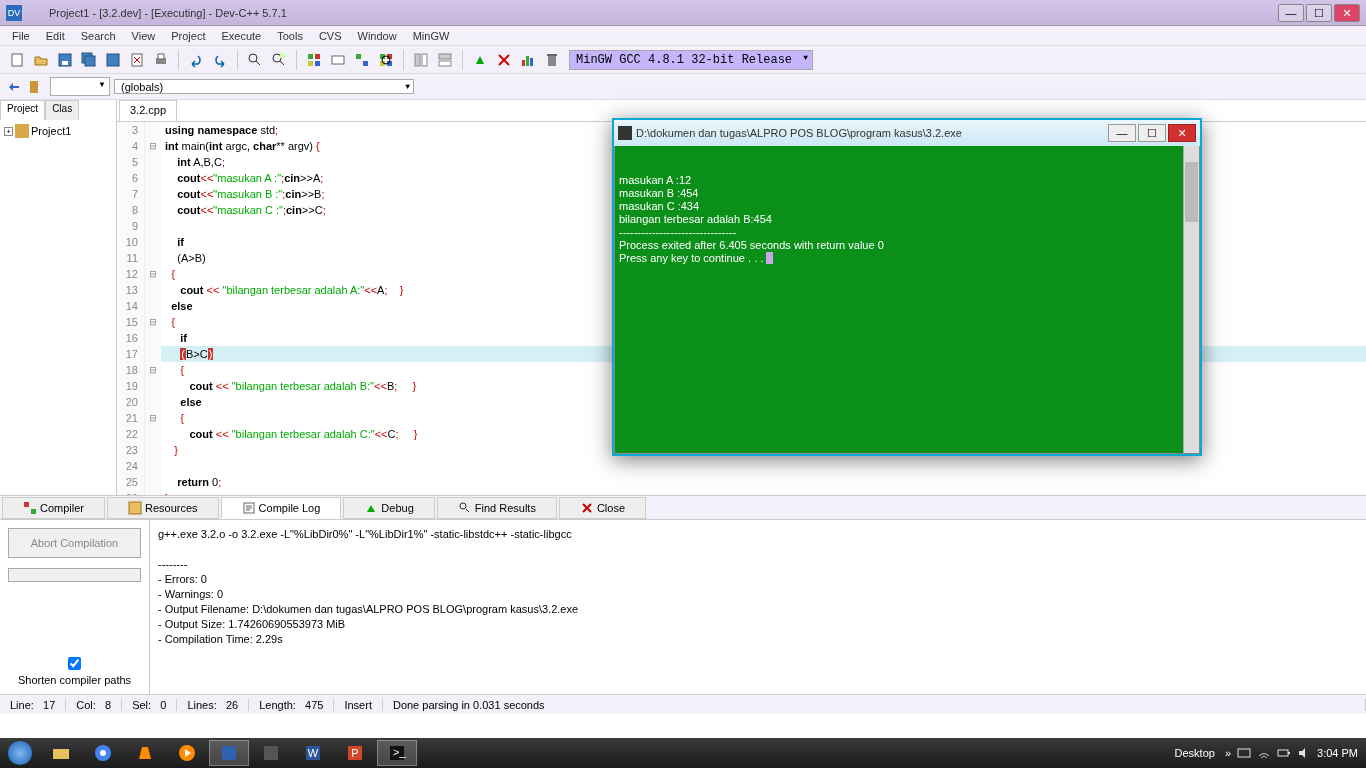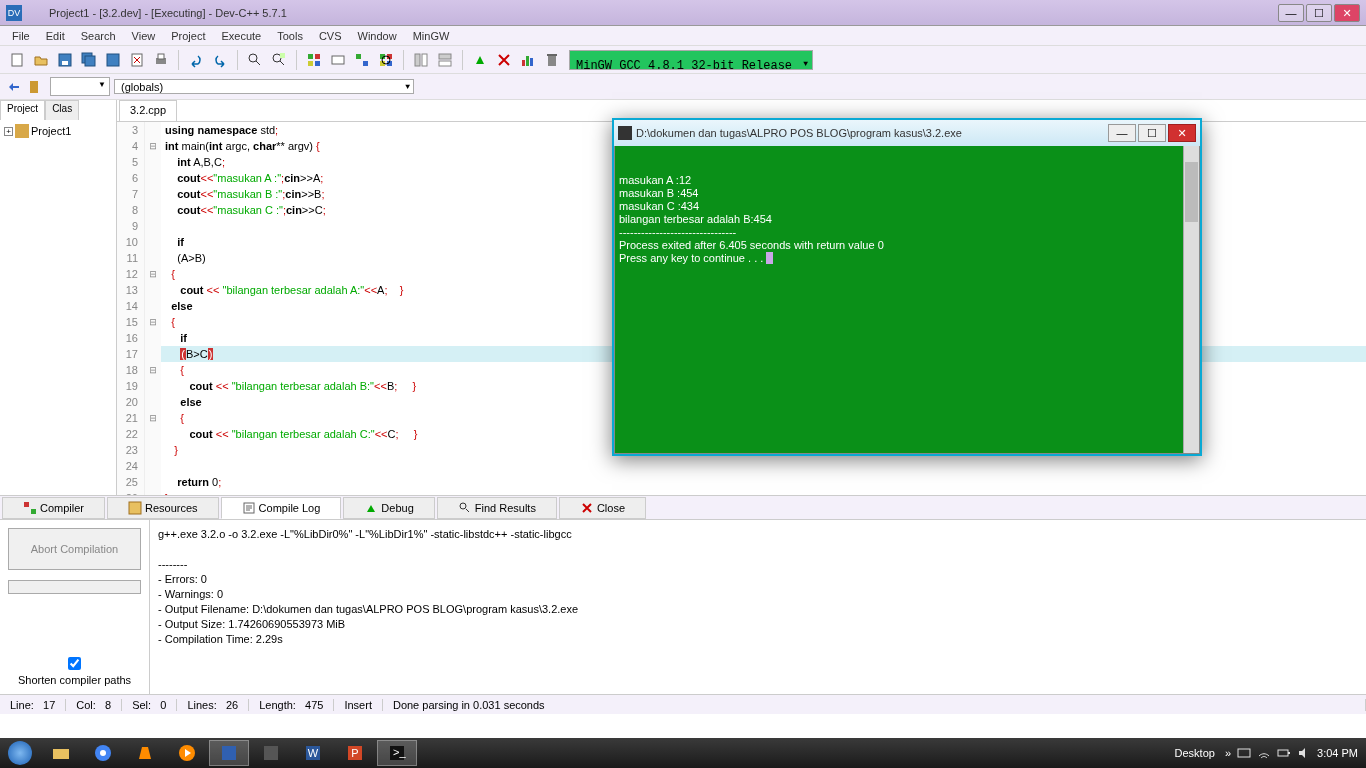--- a/index.html
+++ b/index.html
@@ -8,21 +8,21 @@
 .titlebar .icon { width: 16px; height: 16px; background:#2a6db8; margin-right: 4px; font-size:9px; color:#fff; text-align:center; line-height:16px;}
 .titlebar .title { flex: 1; color: #333; padding-left: 23px; }
 .titlebar .winbtns { display: flex; gap: 2px; }
 .titlebar .winbtn { width: 26px; height: 18px; background: rgba(255,255,255,0.3); border: 1px solid #888; border-radius: 2px; text-align: center; line-height: 16px; font-size: 11px; cursor: pointer; }
 .titlebar .winbtn.close { background: #d46; color: #fff; }
 .menubar { height: 20px; display: flex; align-items: center; padding: 0 4px; border-bottom: 1px solid #ddd; background:#f4f0fa; }
 .menubar .menu { padding: 2px 8px; cursor: pointer; color:#333;}
 .toolbar { height: 28px; display: flex; align-items: center; padding: 2px 6px; gap: 2px; border-bottom: 1px solid #ddd; background:#f4f0fa;}
 .toolbar .tbtn { width: 22px; height: 22px; border: 1px solid transparent; display: flex; align-items: center; justify-content: center; cursor: pointer; }
 .toolbar .sep { width: 1px; height: 20px; background: #ccc; margin: 0 4px; }
-.toolbar .compiler { height: 20px; border: 1px solid #aaa; padding: 8px 20px 0 6px; font-family: 'Courier New', monospace; font-size: 12px; background: #22c55e; margin-left: 4px; position:relative;}
+.toolbar .compiler { height: 20px; border: 1px solid #aaa; padding: 2px 20px 0 6px; font-family: 'Courier New', monospace; font-size: 12px; background: #c4b5fd; margin-left: 4px; position:relative;}
 .toolbar .compiler::after{content:"▼"; position:absolute; right:4px; font-size:8px;}
 .toolbar2 { height: 26px; display: flex; align-items: center; padding: 2px 6px; gap: 4px; border-bottom: 1px solid #ddd; background:#f4f0fa;}
 .toolbar2 .navsel { width: 60px; height: 19px; border: 1px solid #aaa; background:#fff; position:relative;}
 .toolbar2 .navsel::after{content:"▼"; position:absolute; right:3px; top:2px; font-size:8px;}
 .toolbar2 .globals { width: 300px; height: 15px; border: 1px solid #aaa; padding: 0 6px; font-family:'Courier New',monospace; background:#fff; display:flex; align-items:center; position:relative;}
 .toolbar2 .globals::after{content:"▼"; position:absolute; right:3px; font-size:8px;}
 .main { display: flex; height: 395px; }
 .sidebar { width: 117px; border-right: 1px solid #ccc; display:flex; flex-direction:column;}
 .sidebar-tabs { display: flex; height: 20px; }
 .sidebar-tab { padding: 2px 6px; border: 1px solid #ccc; border-bottom:none; background: #eee; cursor:pointer; font-size:10px;}
@@ -43,21 +43,21 @@
 .codetext .line { height: 16px; line-height:16px; padding-left: 4px; white-space: pre;}
 .codetext .hl { background: #d5f0f5; }
 .kw{color:#000;font-weight:bold;} .str{color:#0a0;} .sym{color:#c00;}
 .cursor-box{background:#c33;color:#fff;padding:0 1px;}
 .bottom-tabs { height: 24px; display: flex; border-top: 1px solid #ccc; background:#f4f0fa; align-items:center;}
 .btab { padding: 3px 20px; border: 1px solid #ccc; background: #eee; cursor:pointer; display:flex; align-items:center; gap:3px; margin-left:2px;}
 .btab.active { background: #fff; border-bottom-color:#fff;}
 .btab .bi{width:14px;height:14px;display:inline-block;}
 .bottom-panel { height: 175px; display: flex; border-top: 1px solid #ccc;}
 .bp-left { width: 150px; border-right: 1px solid #ccc; padding: 8px; display:flex; flex-direction:column; gap:10px;}
-.bp-left button { padding: 14px; border:1px solid #aaa; background:#f0f0f0; color:#888;}
+.bp-left button { padding: 8px; border:1px solid #aaa; background:#f0f0f0; color:#888;}
 .bp-left .prog { height: 14px; border:1px solid #aaa; background:#f0f0f0;}
 .bp-left .chk { display:flex; align-items:center; gap:4px; margin-top:auto;flex-direction:column;}
 .bp-right { flex:1; padding: 8px; font-family: Consolas,'Courier New',monospace; font-size: 12px; overflow:auto; background:#fff;}
 .bp-right .ln{height:15px;white-space:pre;}
 .statusbar { height: 20px; display: flex; align-items: center; border-top: 1px solid #ccc; background:#f4f0fa;}
 .statusbar .cell { padding: 0 10px; border-right: 1px solid #ccc; font-size:11px;}
 .taskbar { position:absolute; bottom:0; left:0; right:0; height: 30px; background: linear-gradient(#3a3a3a,#1a1a1a); display:flex; align-items:center;}
 .taskbar .start { width: 40px; height: 30px; display:flex; align-items:center; justify-content:center;}
 .taskbar .start .orb{width:24px;height:24px;border-radius:50%;background:radial-gradient(#7eb8f0,#1a5fb4);}
 .taskbar .ti { width: 40px; height: 26px; margin:0 1px; display:flex; align-items:center; justify-content:center; cursor:pointer;}

